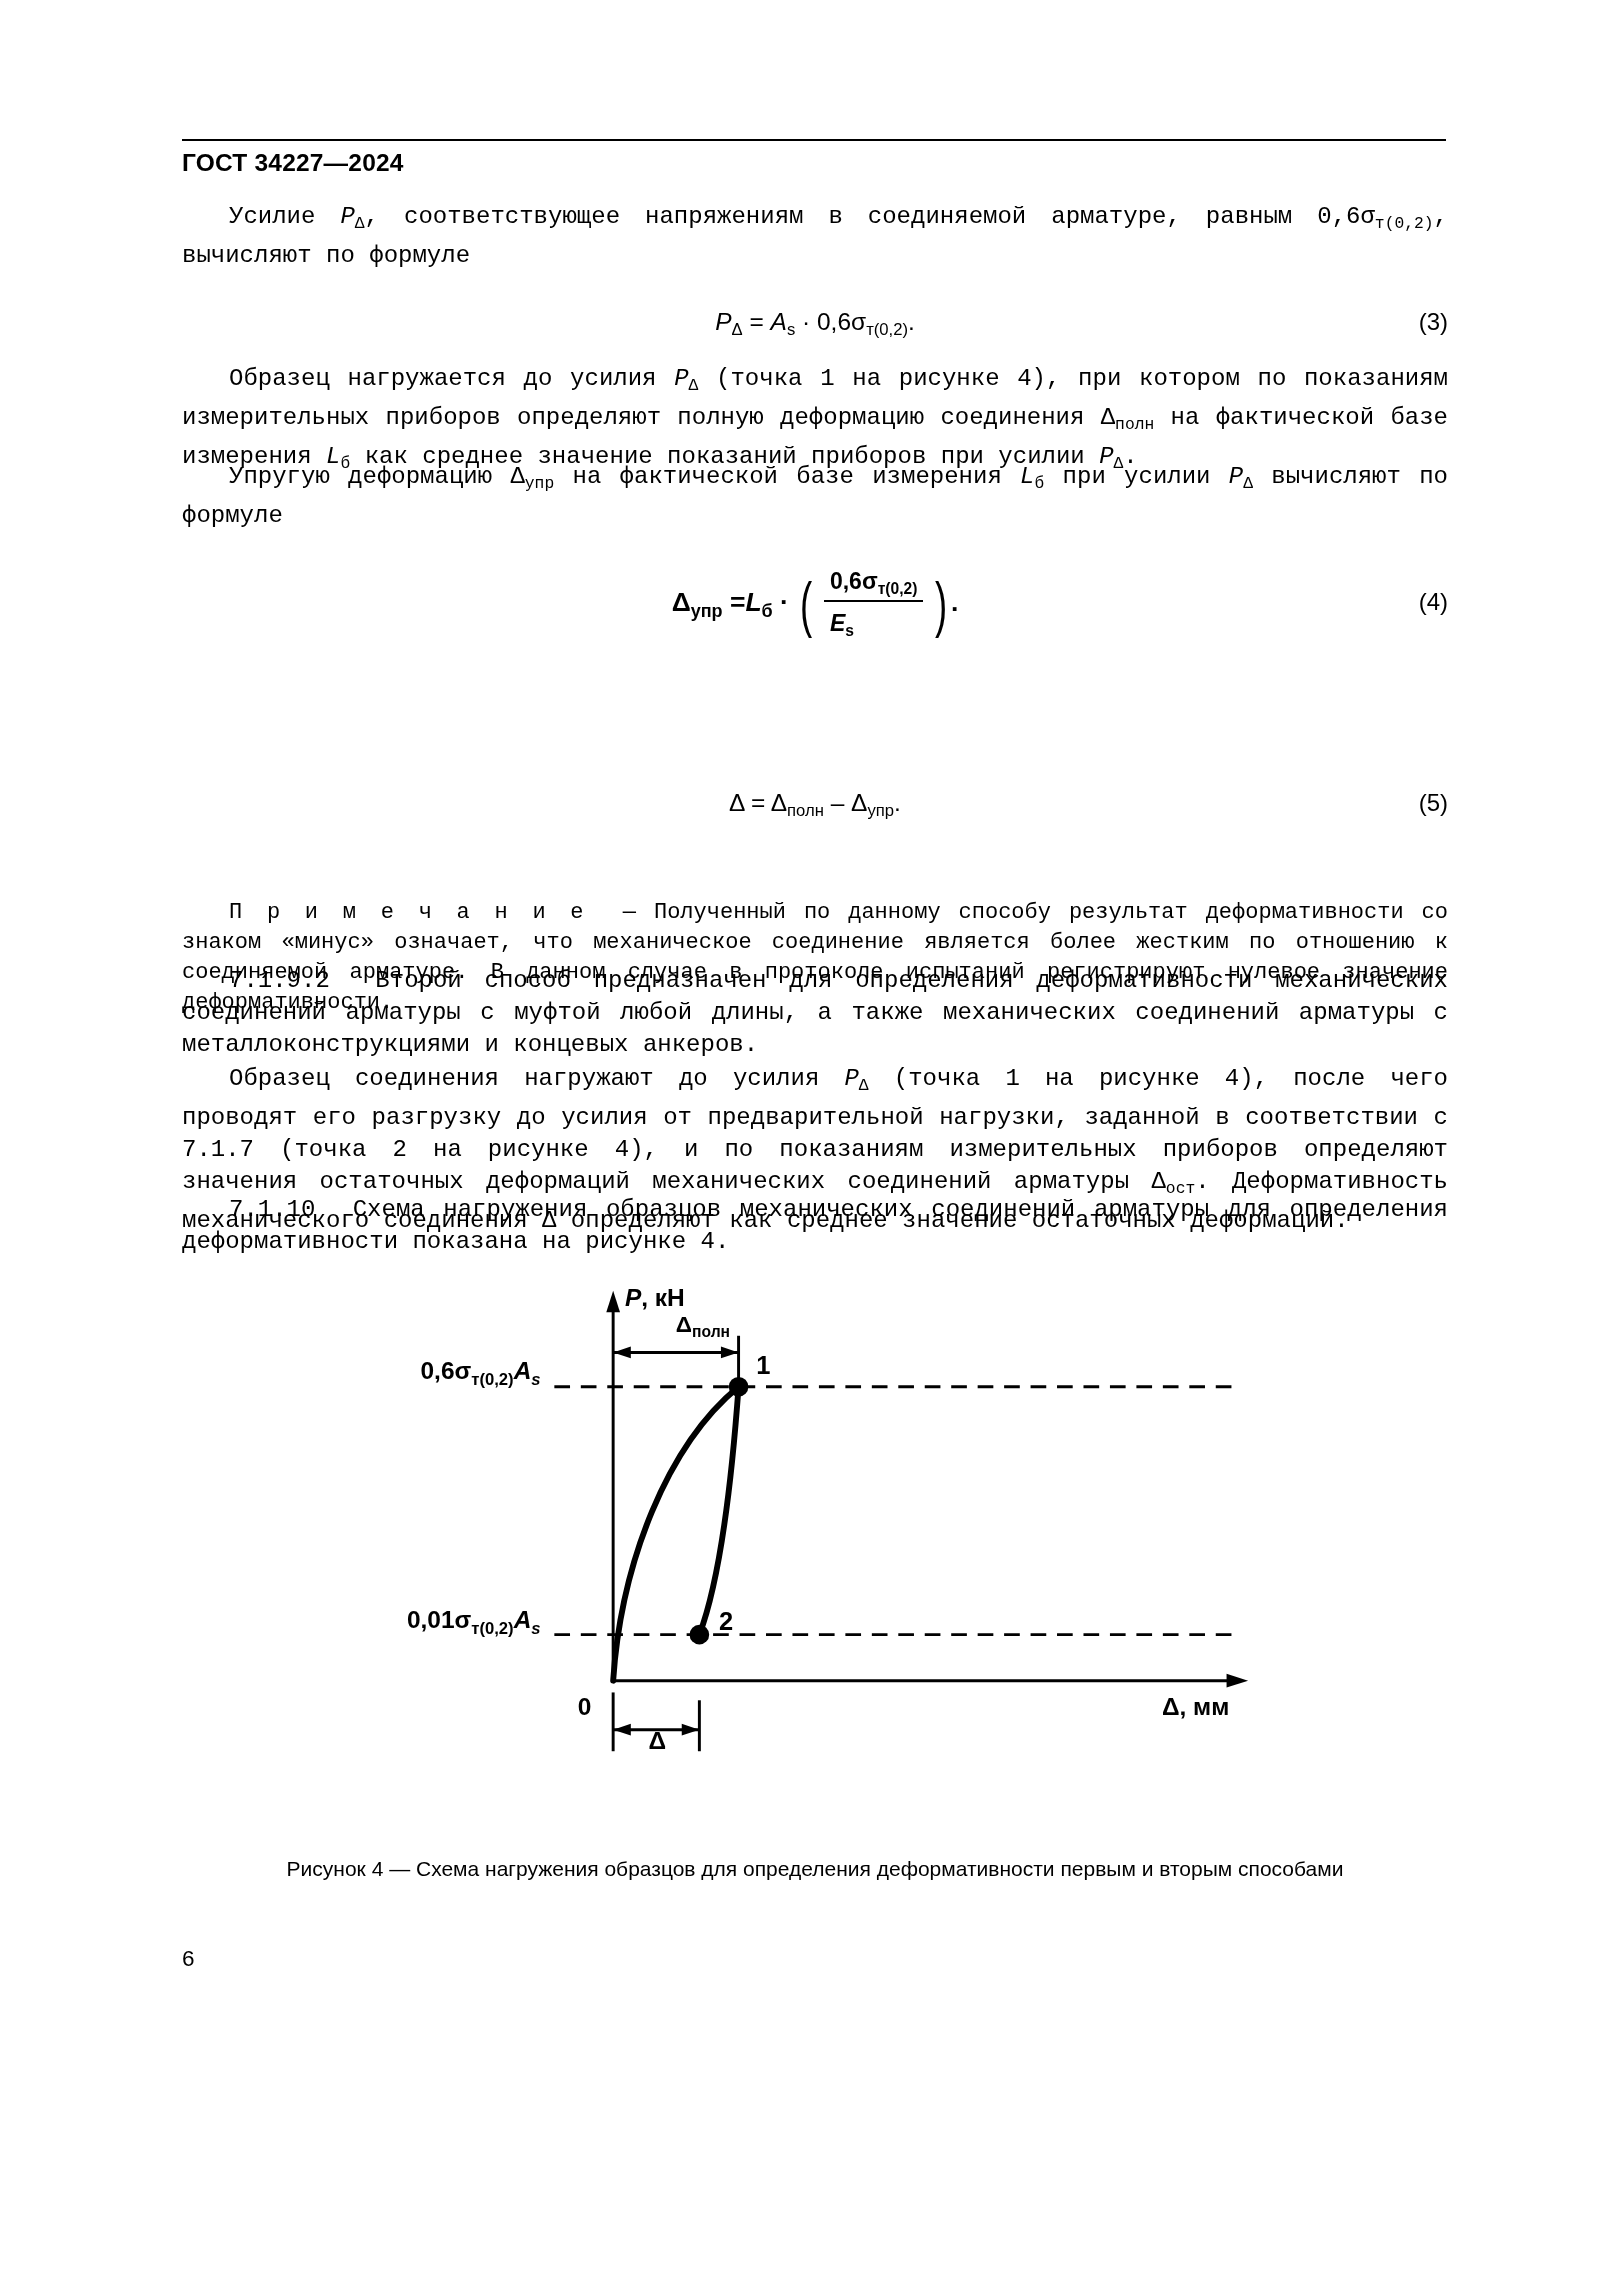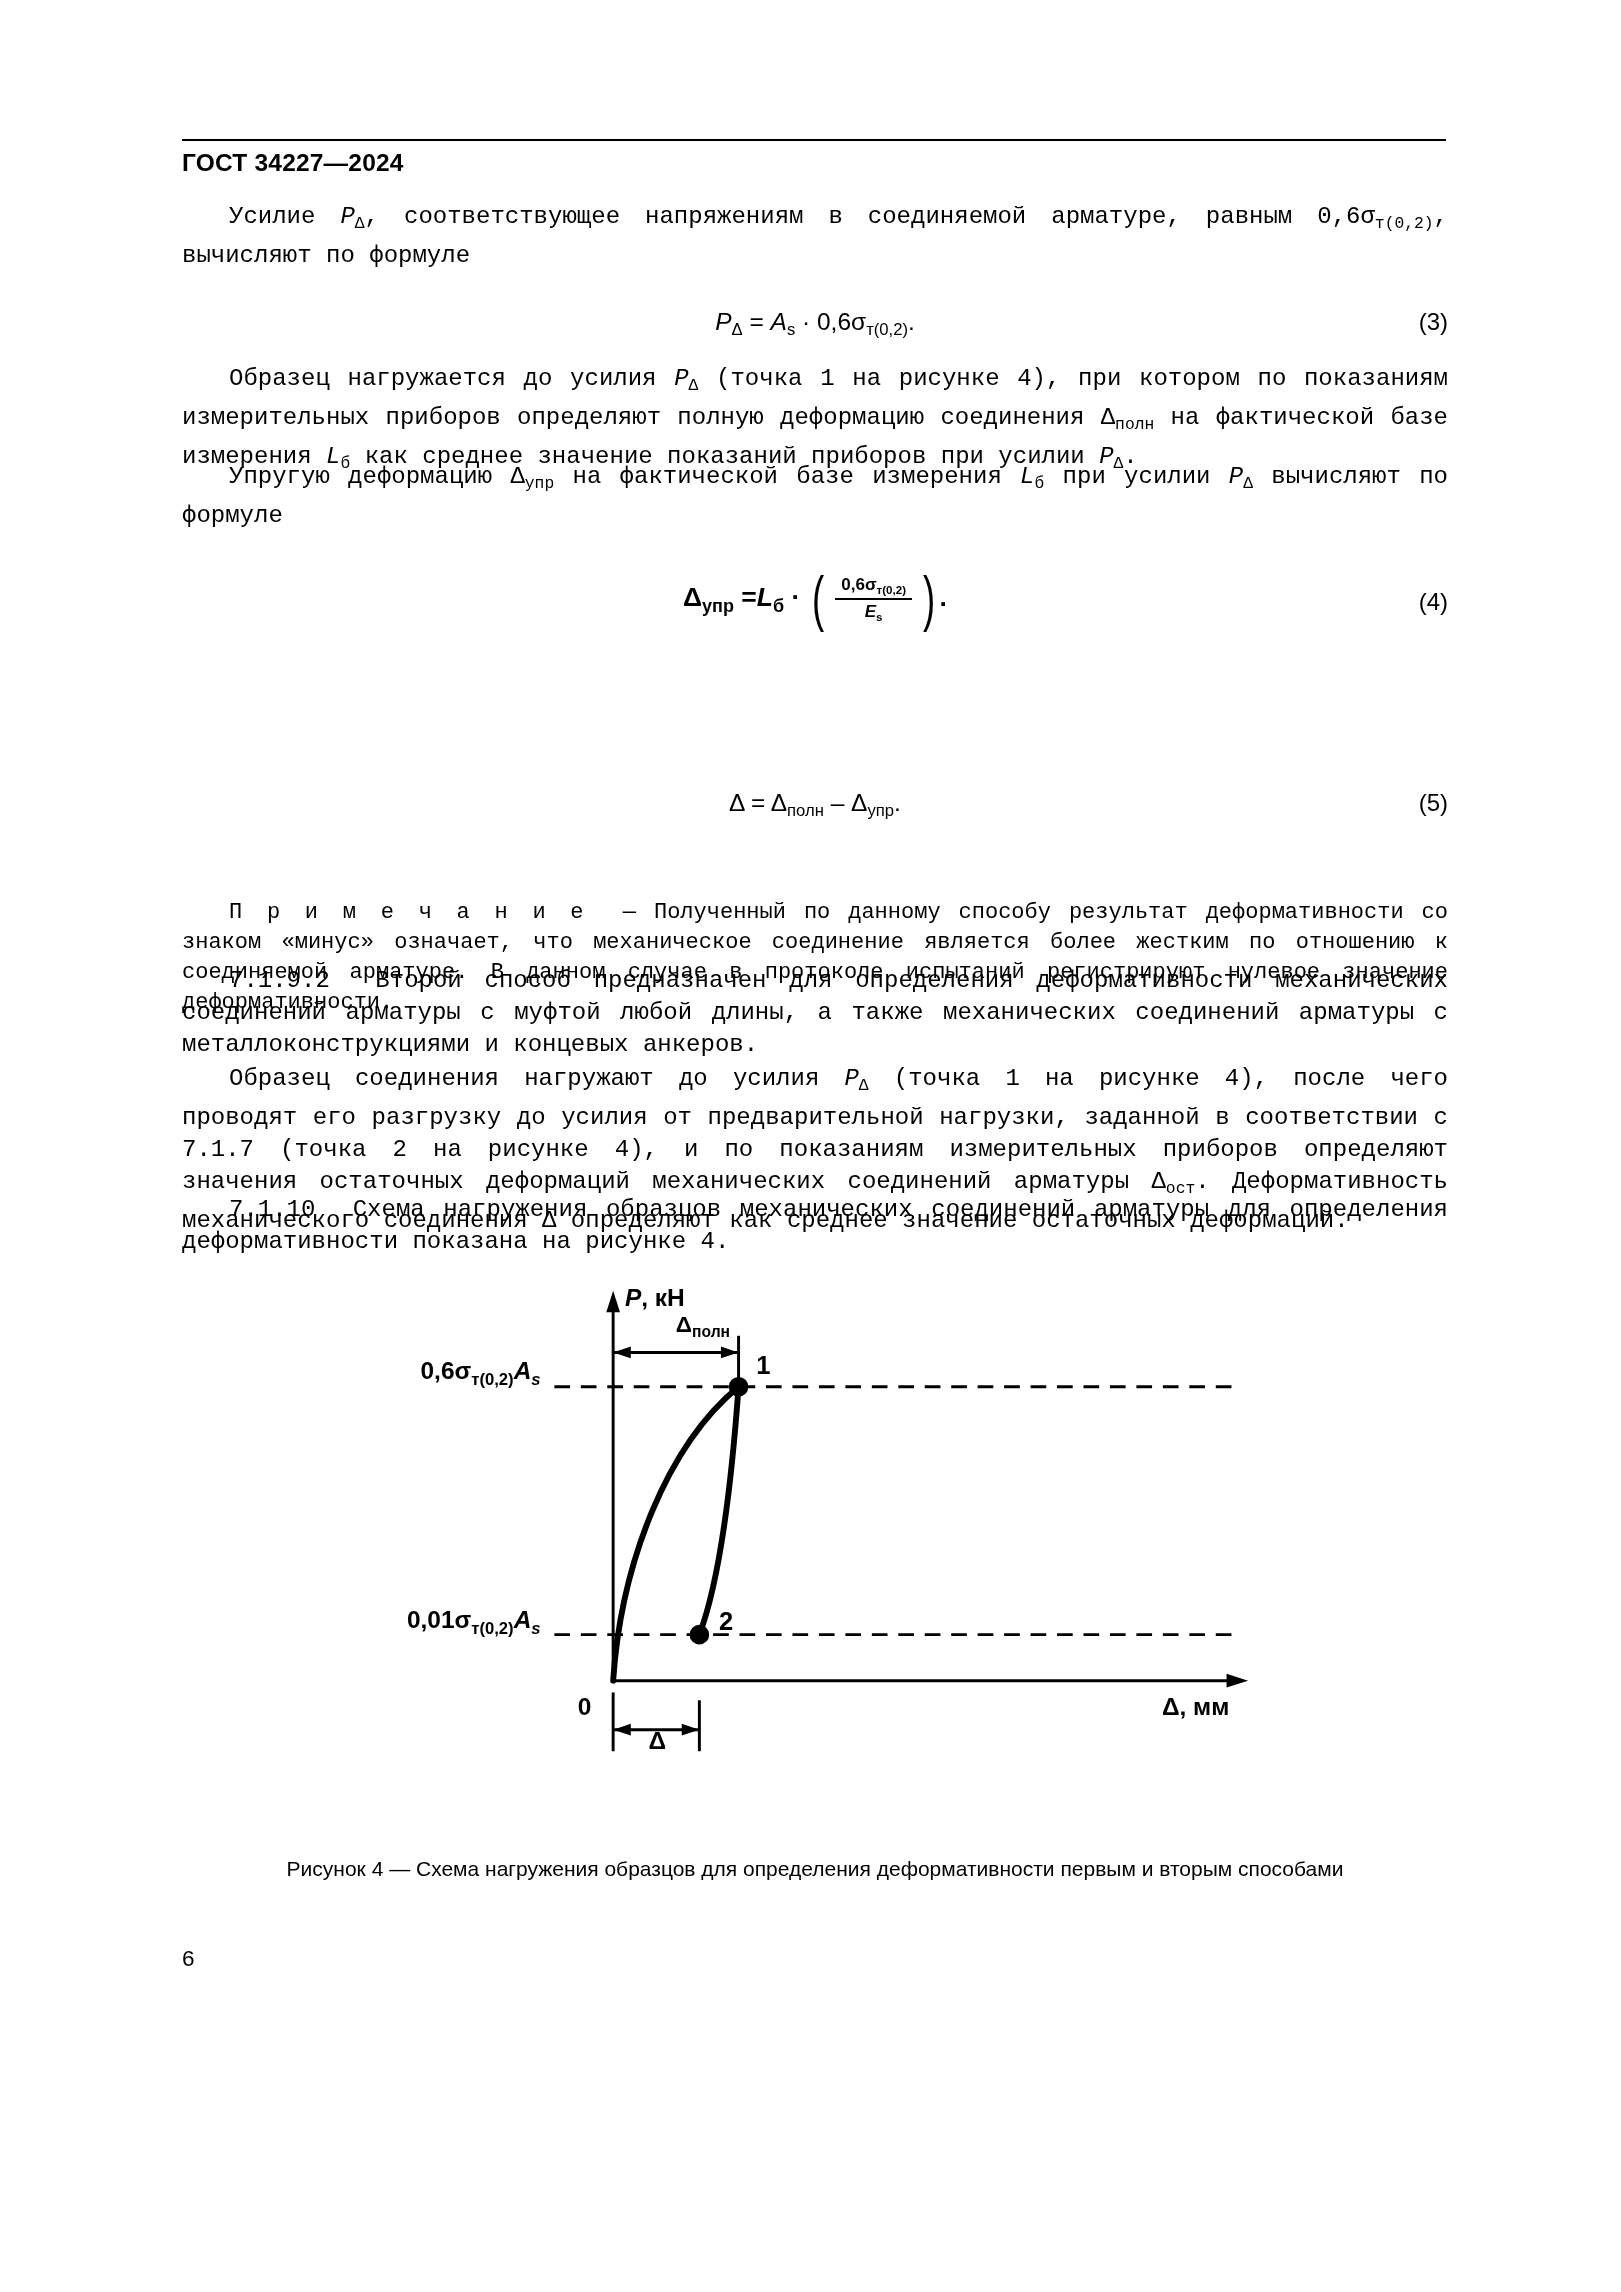--- a/index.html
+++ b/index.html
@@ -80,25 +80,25 @@
   }
   .page-num {
     position: absolute;
     left: 182px;
     top: 1946px;
     font-size: 22.5px;
   }
   .frac {
     display: inline-block;
     vertical-align: middle;
-    text-align: center;
-    font-size: 17px;
+    text-align: left;
+    font-size: 23px;
   }
   .frac .num { display: block; border-bottom: 2px solid #000; padding: 0 5.9px 2px 5.9px; font-weight: bold; }
-  .frac .den { display: block; padding: 2px 5.9px 0 5.9px; font-weight: bold; }
+  .frac .den { display: block; padding: 2px 5.9px 0 5.9px; font-weight: bold; margin-top: 6px; }
   .bigparen {
     display: inline-block;
     vertical-align: middle;
     font-size: 61px;
     font-weight: 300;
     line-height: 61px;
     transform: scaleX(0.6);
   }
   .f4 {
     font-weight: bold;

